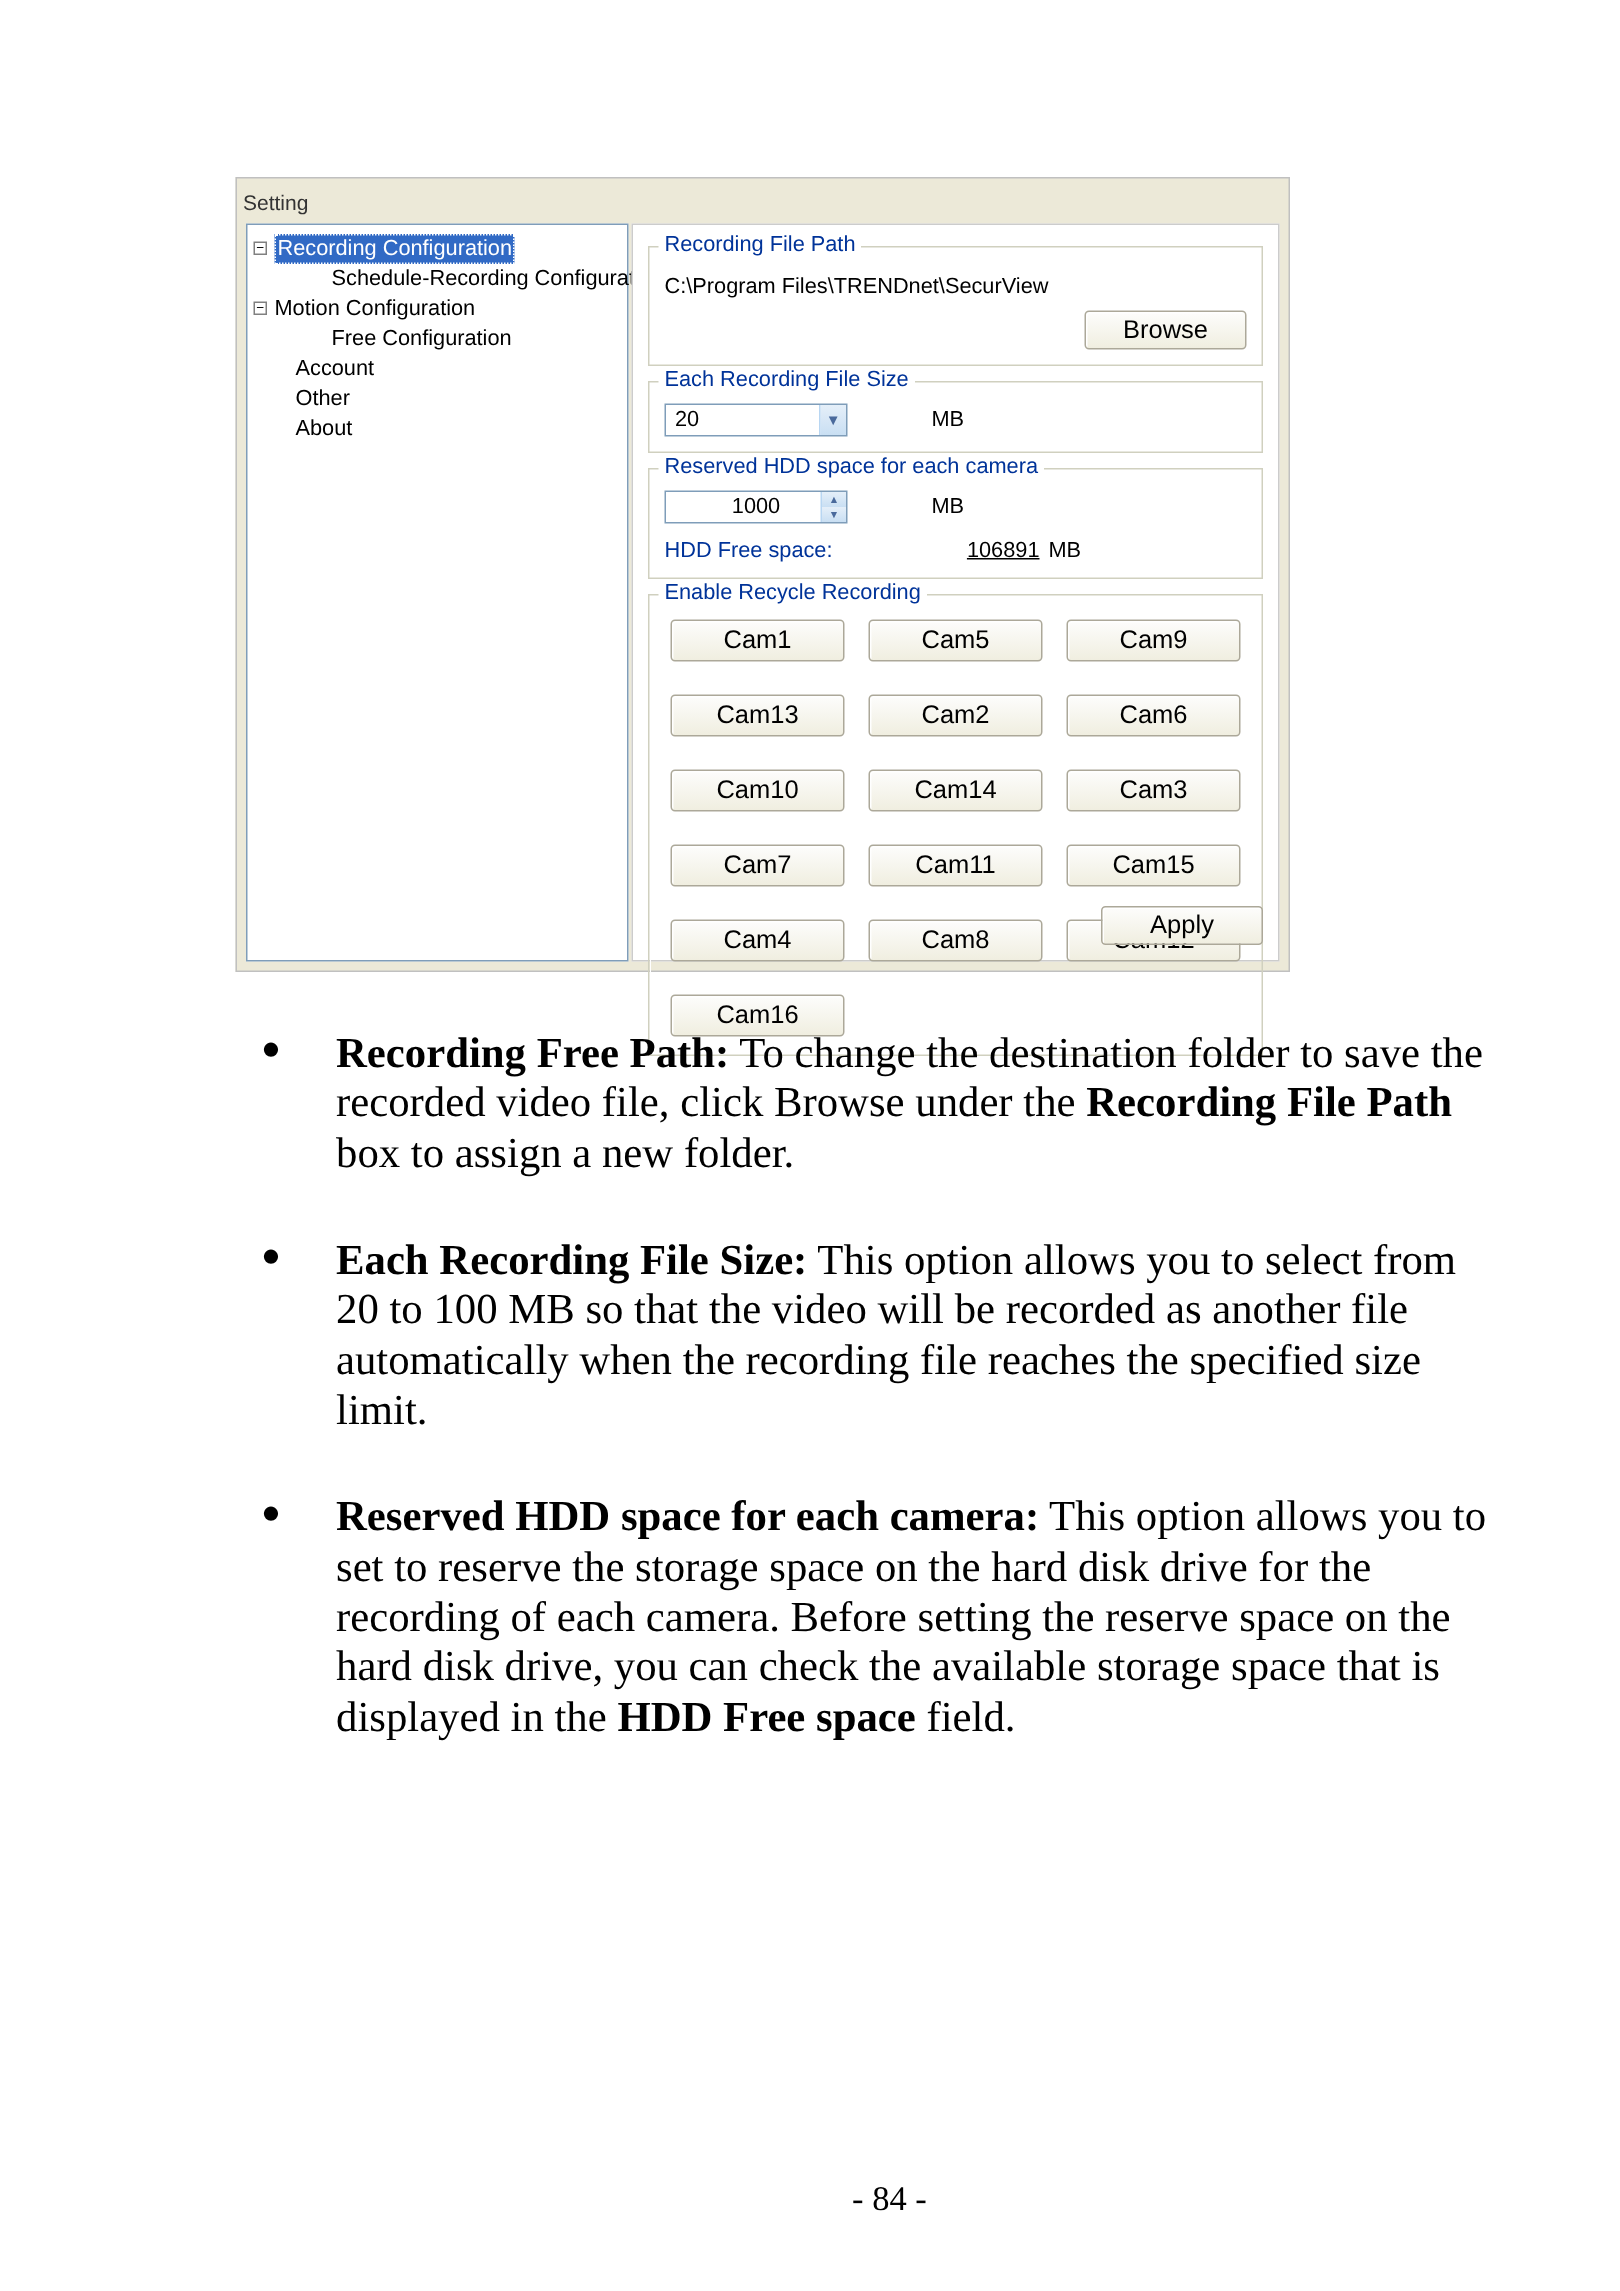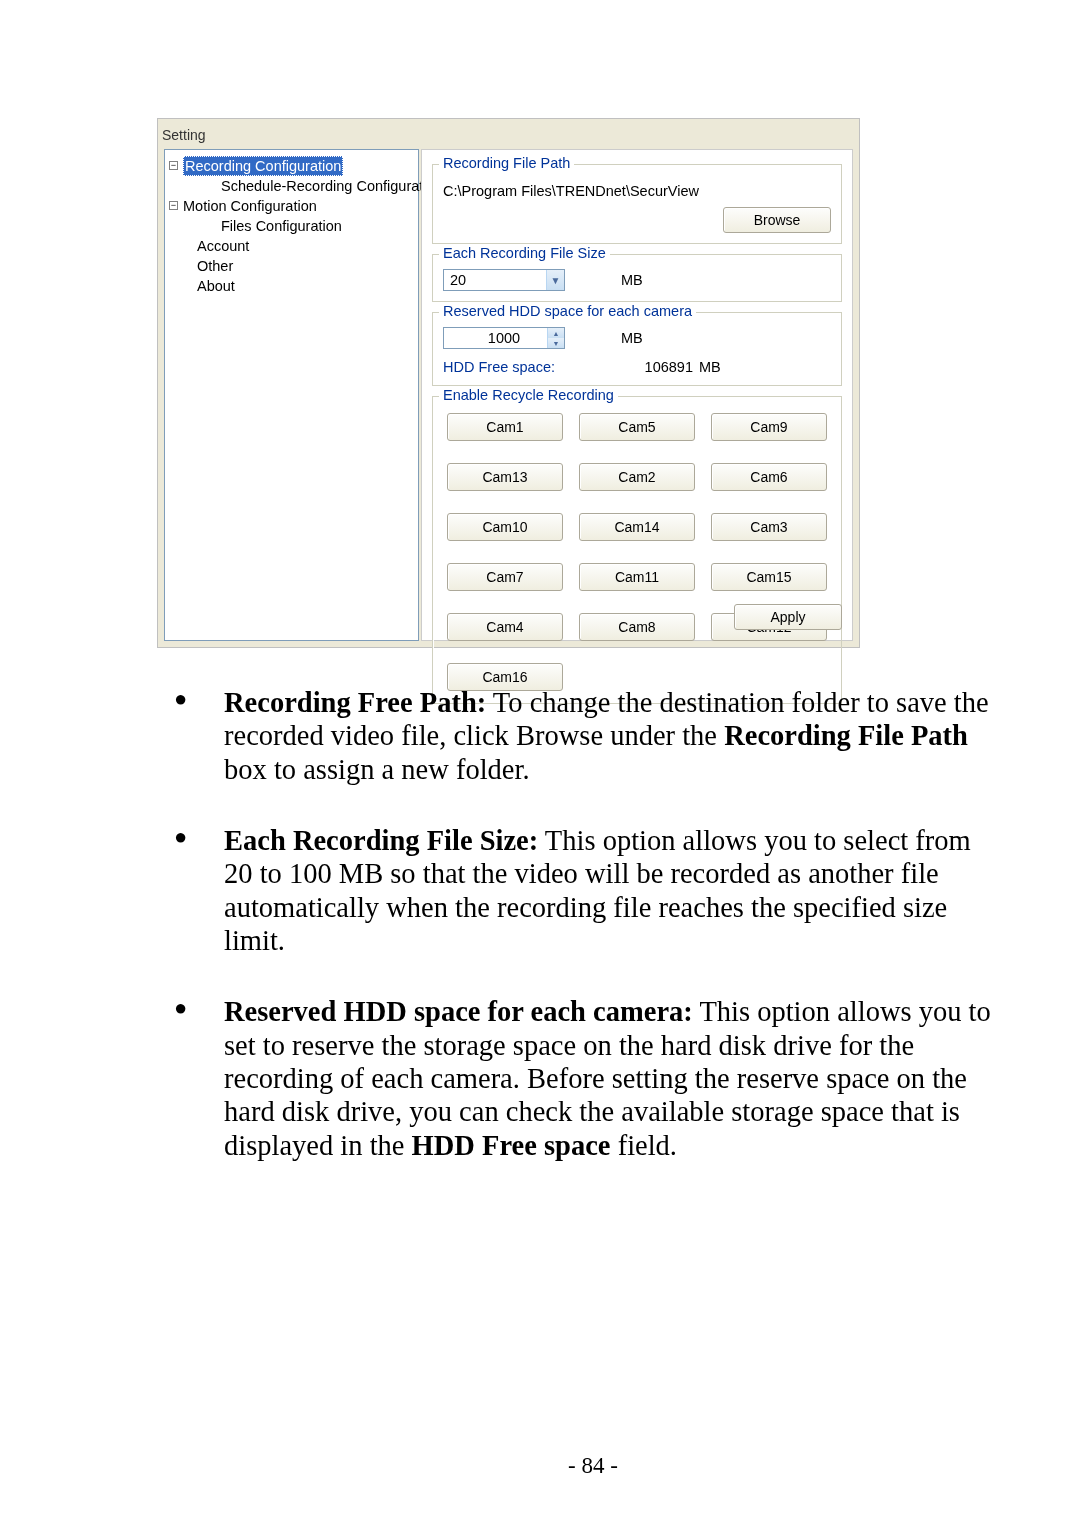--- a/index.html
+++ b/index.html
@@ -118,21 +118,21 @@
     display: inline-flex;
     align-items: center;
     justify-content: center;
     min-width: 78px;
     height: 24px;
     padding: 0 14px;
     background: linear-gradient(#fdfdfc, #f0eee0);
     border: 1px solid #aca899;
     border-radius: 3px;
     font-family: inherit;
-    font-size: 14px;
+    font-size: 17px;
     color: #000;
     box-shadow: inset 1px 1px 0 #fff;
     cursor: pointer;
   }
   .browse-row { text-align: right; }
   .field-row { display: flex; align-items: center; gap: 24px; }
   .combo {
     display: inline-flex;
     align-items: center;
     height: 22px;
@@ -184,21 +184,21 @@
     border-left: 1px solid #b8d6f2;
     display: flex;
     align-items: center;
     justify-content: center;
     color: #4a6a9c;
     font-size: 7px;
   }
   .unit { margin-left: 32px; }
   .free-row { display: flex; align-items: center; padding-top: 10px; }
   .free-row .lab { width: 150px; color: #003399; }
-  .free-row .val { width: 100px; text-align: right; }
+  .free-row .val { width: 100px; text-align: right; text-decoration: underline; }
   .cams {
     display: grid;
     grid-template-columns: repeat(3, 1fr);
     grid-template-rows: repeat(4, 1fr);
     gap: 22px 16px;
     padding: 2px 4px;
   }
   .cam-btn {
     height: 26px;
     min-width: 0;
@@ -257,21 +257,21 @@
                 <li class="lvl1">
                   <span class="node-label">Schedule-Recording Configuration</span>
                 </li>
               </ul>
             </li>
             <li class="lvl0">
               <span class="box minus"></span>
               <span class="node-label">Motion Configuration</span>
               <ul>
                 <li class="lvl1">
-                  <span class="node-label">Files Configuration</span>
+                  <span class="node-label">Free Configuration</span>
                 </li>
               </ul>
             </li>
             <li class="lvl0" style="padding-left:28px"><span class="node-label">Account</span></li>
             <li class="lvl0" style="padding-left:28px"><span class="node-label">Other</span></li>
             <li class="lvl0" style="padding-left:28px"><span class="node-label">About</span></li>
           </ul>
         </div>
       </div>
 

